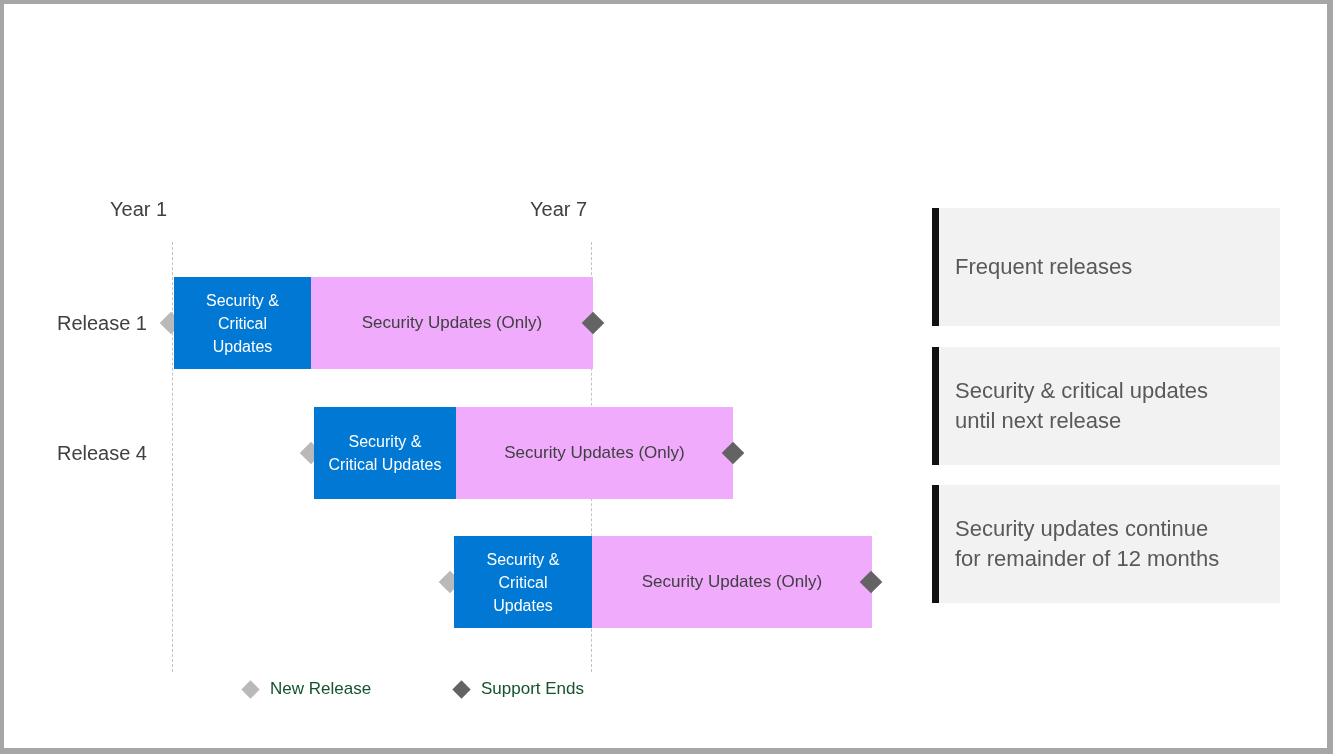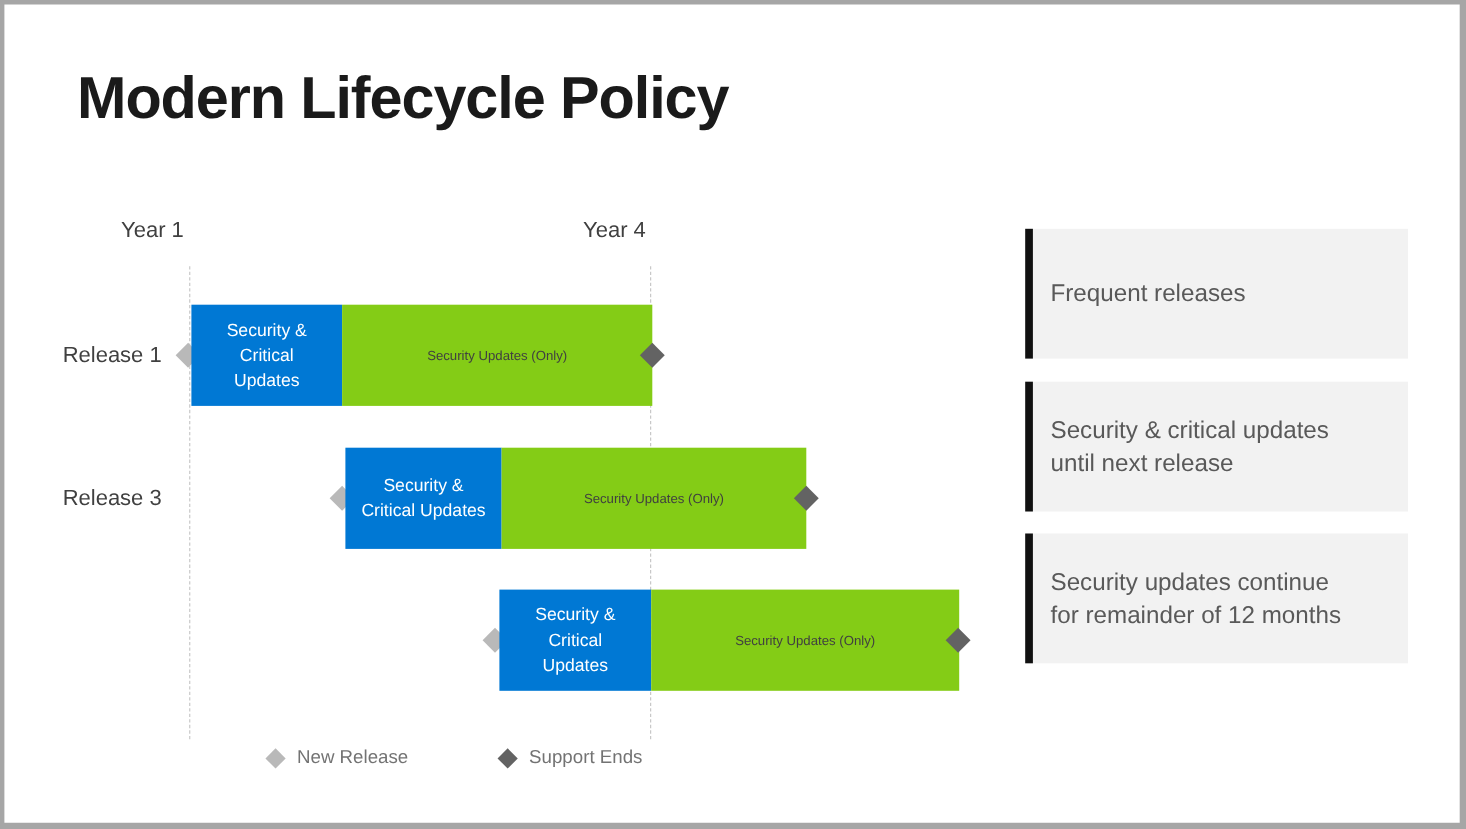--- a/index.html
+++ b/index.html
@@ -69,44 +69,44 @@
     text-align: center;
   }
   .bar.critical {
     background: #0078d4;
     color: #ffffff;
     font-size: 16px;
     line-height: 23px;
     padding: 0 14px;
   }
   .bar.security {
-    background: #84cc16;
+    background: #f0abfc;
     color: #404040;
-    font-size: 12px;
+    font-size: 17px;
     white-space: nowrap;
   }
 
   .diamond {
     position: absolute;
     width: 16px;
     height: 16px;
     transform: rotate(45deg);
   }
   .diamond.new  { background: #b9b9b9; }
   .diamond.end  { background: #636363; }
   .diamond.small {
     width: 13px;
     height: 13px;
   }
 
   .legend-label {
     position: absolute;
     top: 675px;
     font-size: 17px;
-    color: #737373;
+    color: #14532d;
     white-space: nowrap;
   }
 
   .callout {
     position: absolute;
     left: 928px;
     width: 348px;
     height: 118px;
     background: #f2f2f2;
     border-left: 7px solid #111111;
@@ -117,35 +117,34 @@
     font-size: 22px;
     line-height: 30px;
     color: #595959;
   }
 </style>
 </head>
 <body>
 
 <div class="frame">
 
-  <div class="page-title">Modern Lifecycle Policy</div>
 
   <div class="year-label y1">Year 1</div>
-  <div class="year-label y2">Year 4</div>
+  <div class="year-label y2">Year 7</div>
 
   <div class="gridline g1"></div>
   <div class="gridline g2"></div>
 
   <div class="release-label" style="left:28px; top:273px;">Release 1</div>
   <div class="diamond new" style="left:159px; top:311px;"></div>
   <div class="bar critical" style="left:170px; top:273px; width:137px;">Security &amp; Critical Updates</div>
   <div class="bar security" style="left:307px; top:273px; width:282px;">Security Updates (Only)</div>
   <div class="diamond end" style="left:581px; top:311px;"></div>
 
-  <div class="release-label" style="left:28px; top:403px;">Release 3</div>
+  <div class="release-label" style="left:28px; top:403px;">Release 4</div>
   <div class="diamond new" style="left:299px; top:441px;"></div>
   <div class="bar critical" style="left:310px; top:403px; width:142px;">Security &amp; Critical Updates</div>
   <div class="bar security" style="left:452px; top:403px; width:277px;">Security Updates (Only)</div>
   <div class="diamond end" style="left:721px; top:441px;"></div>
 
   <div class="diamond new" style="left:438px; top:570px;"></div>
   <div class="bar critical" style="left:450px; top:532px; width:138px;">Security &amp; Critical Updates</div>
   <div class="bar security" style="left:588px; top:532px; width:280px;">Security Updates (Only)</div>
   <div class="diamond end" style="left:859px; top:570px;"></div>
 

